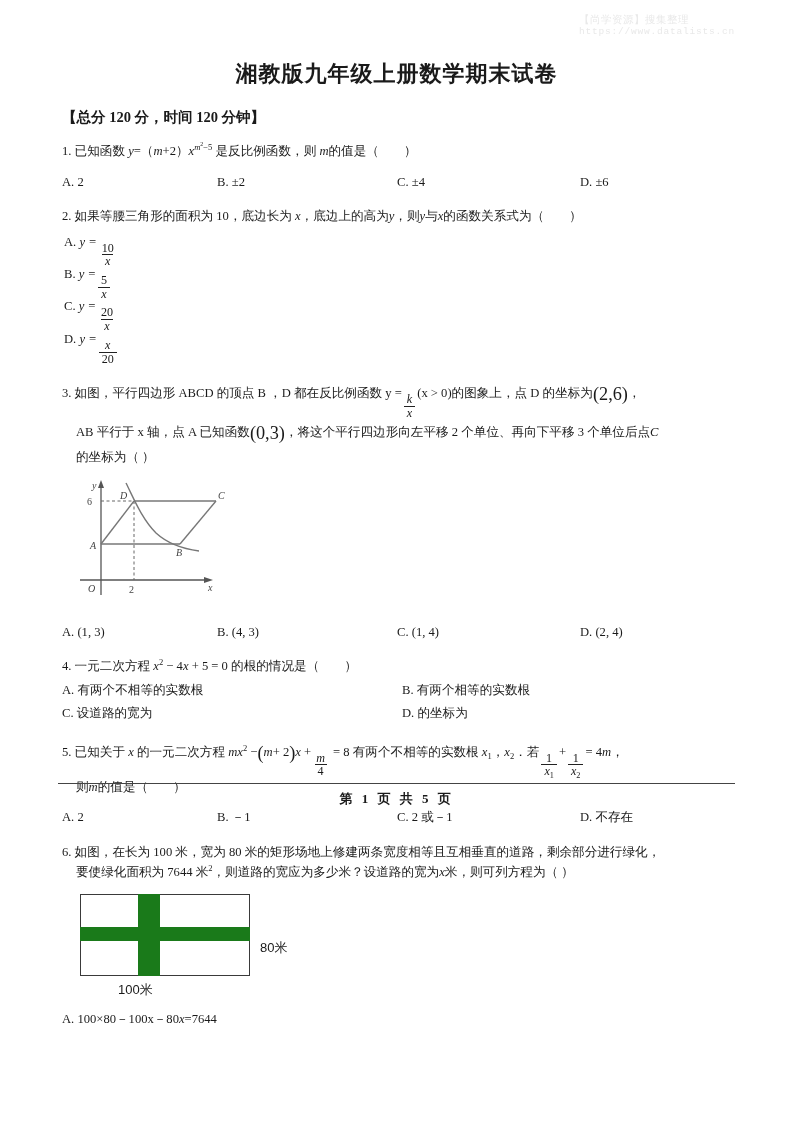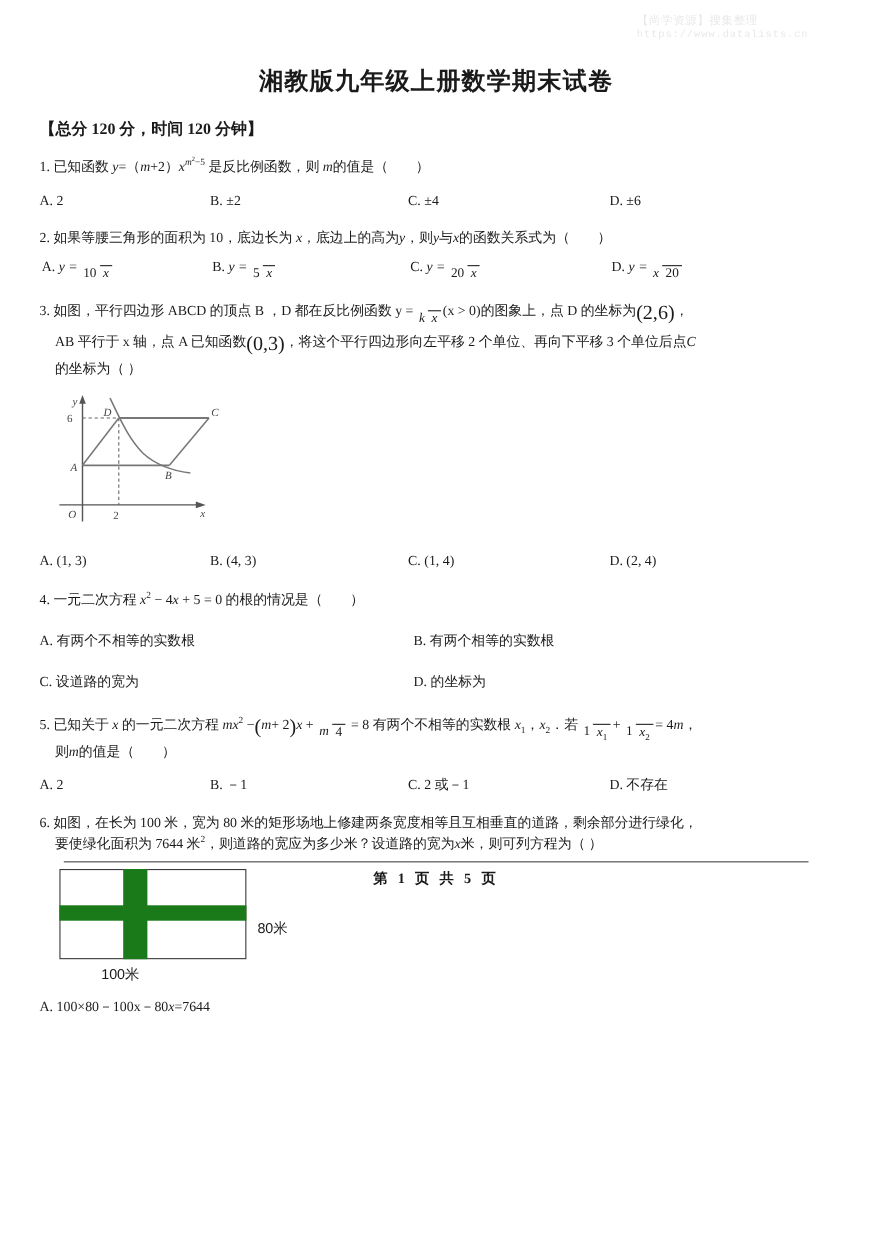--- a/index.html
+++ b/index.html
@@ -4,21 +4,21 @@
 <style>
   html,body{margin:0;padding:0;}
   body{
     width:793px;height:1122px;
     background:#ffffff;
     font-family:"Liberation Serif","DejaVu Serif",serif;
     color:#1a1a1a;
     position:relative;
     overflow:hidden;
   }
-  .page{position:relative;width:793px;height:830px;box-sizing:border-box;padding:0 36px;}
+  .page{position:relative;width:793px;height:830px;box-sizing:border-box;padding:0 62px;}
 
   
   .watermark{
     position:absolute;top:12px;right:58px;
     text-align:left;line-height:1.35;
     color:#e9e9e9;
     user-select:none;pointer-events:none;
   }
   .watermark .wm1{font-family:"Liberation Sans",sans-serif;font-size:10.5px;letter-spacing:.5px;}
   .watermark .wm2{font-family:"Liberation Mono","DejaVu Sans Mono",monospace;font-size:9.5px;letter-spacing:.8px;}
@@ -43,29 +43,29 @@
   .indent{padding-left:14px;}
 
   
   .opts{display:flex;font-size:12.6px;margin-top:11px;}
   .opts.frac{margin-top:9px;align-items:flex-start;}
   .opt{flex:0 0 auto;}
   .w-a{width:155px;}
   .w-b{width:180px;}
   .w-c{width:183px;}
   .w-d{width:140px;}
-  .opts2{display:flex;font-size:12.6px;margin-top:18px;}
+  .opts2{display:flex;font-size:12.6px;margin-top:4px;}
   .opts2 .opt{width:340px;}
 
   
   .mi{font-style:italic;font-family:"Liberation Serif",serif;}
   sup{font-size:.68em;vertical-align:super;line-height:0;}
   sub{font-size:.68em;vertical-align:sub;line-height:0;}
   .frac{
-    display:inline-flex;flex-direction:row;align-items:center;
+    display:inline-flex;flex-direction:column;align-items:center;
     vertical-align:-0.48em;margin:0 2px;line-height:1.05;
   }
   .frac .num{padding:0 3px;font-size:.96em;}
   .frac .den{padding:0 3px;border-top:1px solid #222;font-size:.96em;}
   .bigparen{font-size:1.45em;vertical-align:-0.18em;font-family:"Liberation Serif",serif;}
 
   
   .fig-coord{margin:10px 0 0 6px;}
 
   

